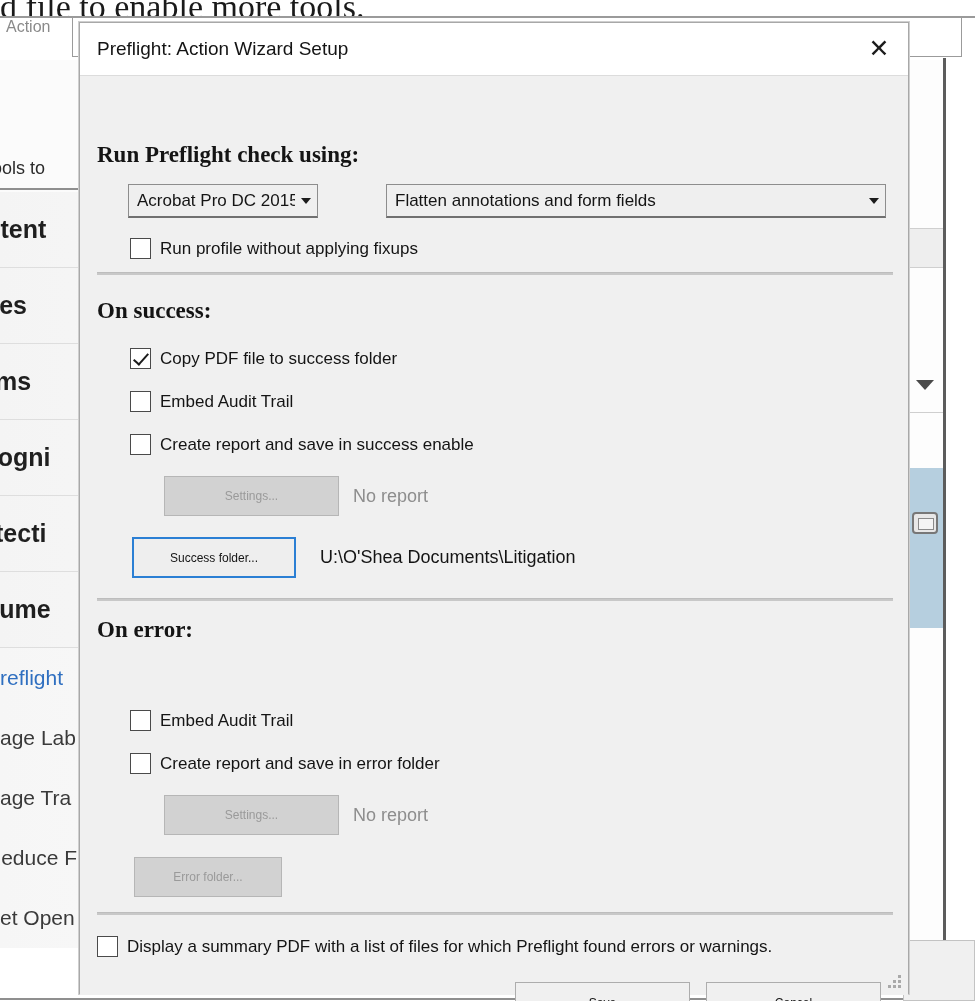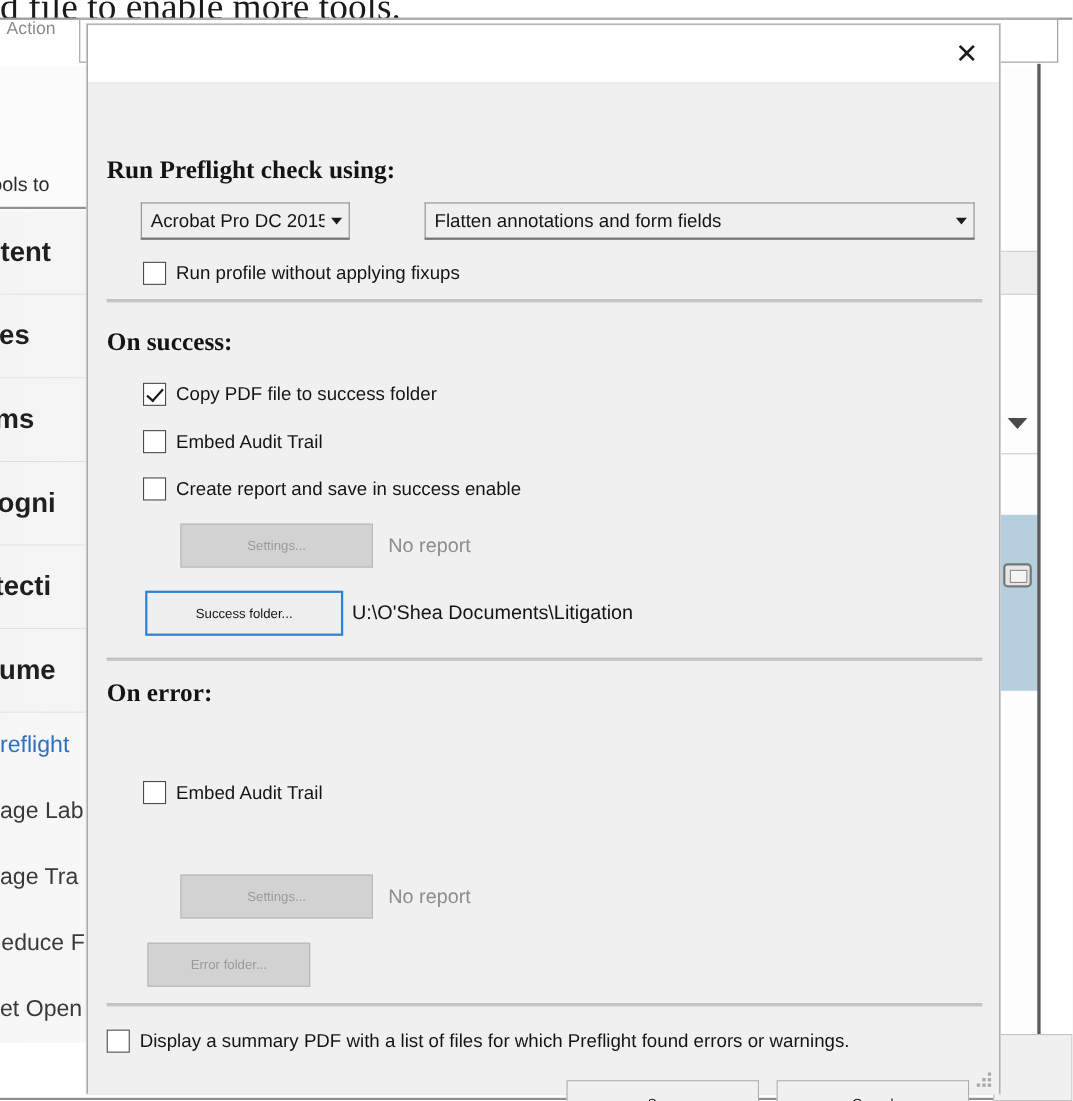--- a/index.html
+++ b/index.html
@@ -366,20 +366,21 @@
     <div class="bg-right-sep"></div>
     <div class="bg-right-hl"></div>
     <div class="bg-right-icon"></div>
     <div class="bg-outer-border"></div>
     <div class="bg-bottom-box"></div>
   </div>
 
   <div class="dialog">
 
     <div class="dlg-titlebar">
+      <div class="dlg-title">Preflight: Action Wizard Setup</div>
       <div class="dlg-close">✕</div>
     </div>
 
     <div class="dlg-body">
 
       <div class="lbl section" style="left:17px; top:66px;">Run Preflight check using:</div>
 
       <div class="combo" style="left:48px; top:108px; width:190px;">
         <span class="cval">Acrobat Pro DC 2015 Pro</span>
         <span class="carrow">
@@ -415,34 +416,38 @@
 
       <div class="cbrow" style="left:50px; top:358px;">
         <span class="cbox"></span>
         <span class="cbl">Create report and save in success enable</span>
       </div>
 
       <div class="btn disabled" style="left:84px; top:400px; width:175px; height:40px;">Settings...</div>
 
       <div class="valtext muted" style="left:273px; top:410px;">No report</div>
 
-      <div class="btn focus" style="left:52px; top:461px; width:180px; height:41px;">Success folder...</div>
+      <div class="btn focus" style="left:52px; top:461px; width:164px; height:41px;">Success folder...</div>
 
       <div class="valtext normal" style="left:240px; top:471px;">U:\O'Shea Documents\Litigation</div>
 
       <div class="sep" style="left:17px; top:522px; width:796px;"></div>
 
       <div class="lbl section" style="left:17px; top:541px;">On error:</div>
 
 
       <div class="cbrow" style="left:50px; top:634px;">
         <span class="cbox"></span>
         <span class="cbl">Embed Audit Trail</span>
       </div>
 
+      <div class="cbrow" style="left:50px; top:677px;">
+        <span class="cbox"></span>
+        <span class="cbl">Create report and save in error folder</span>
+      </div>
 
       <div class="btn disabled" style="left:84px; top:719px; width:175px; height:40px;">Settings...</div>
 
       <div class="valtext muted" style="left:273px; top:729px;">No report</div>
 
       <div class="btn disabled" style="left:54px; top:781px; width:148px; height:40px;">Error folder...</div>
 
       <div class="sep" style="left:17px; top:836px; width:796px;"></div>
 
       <div class="cbrow" style="left:17px; top:860px;">

